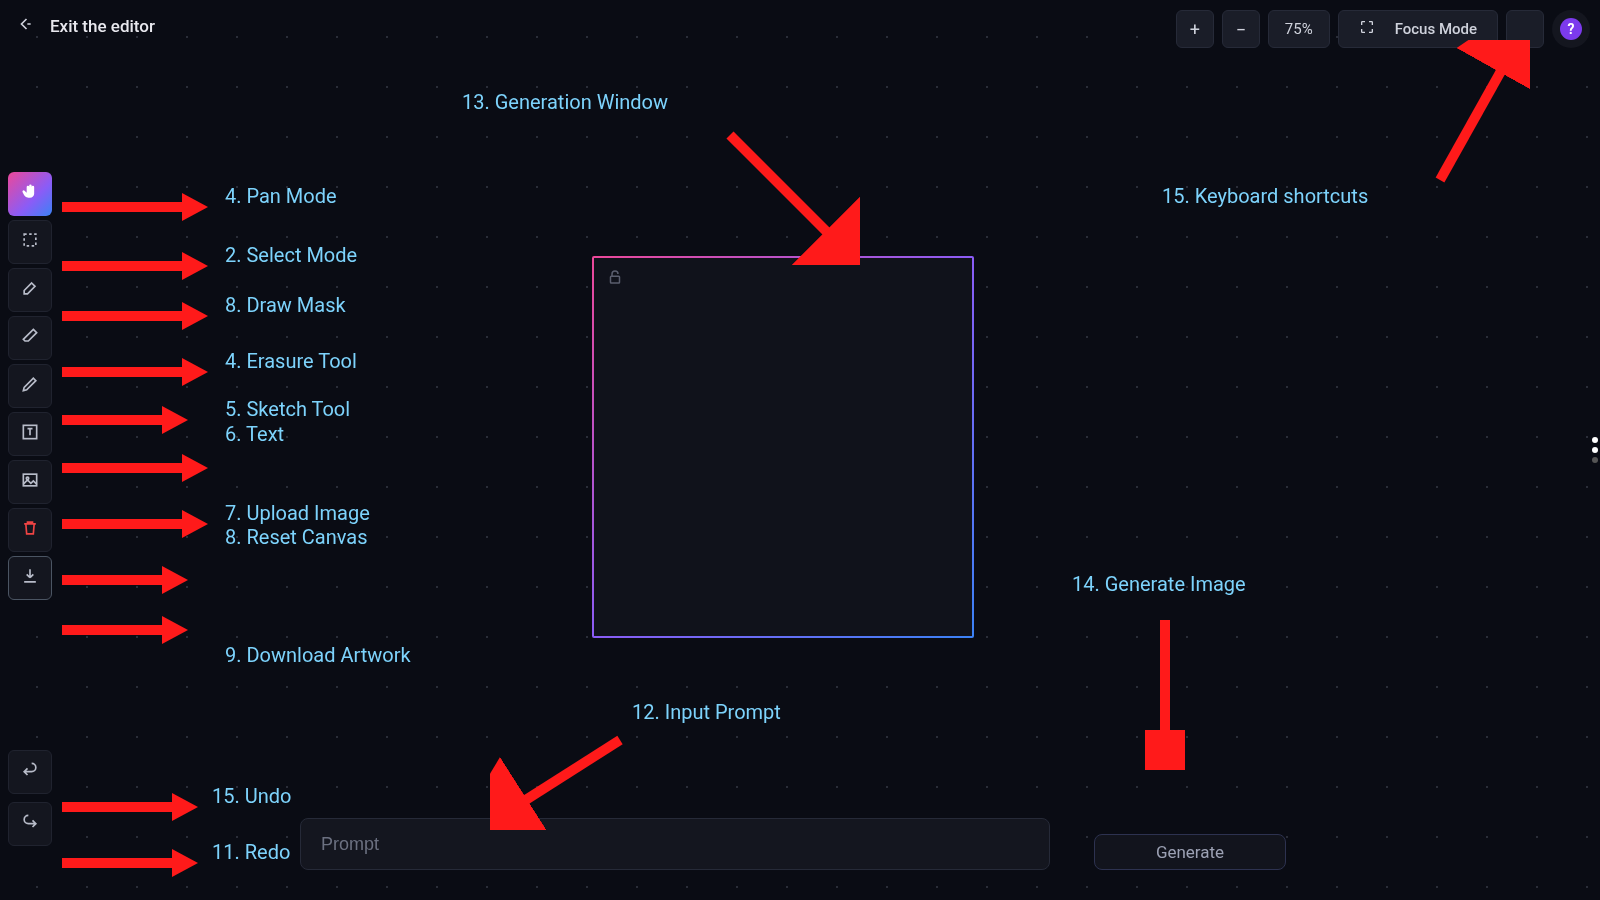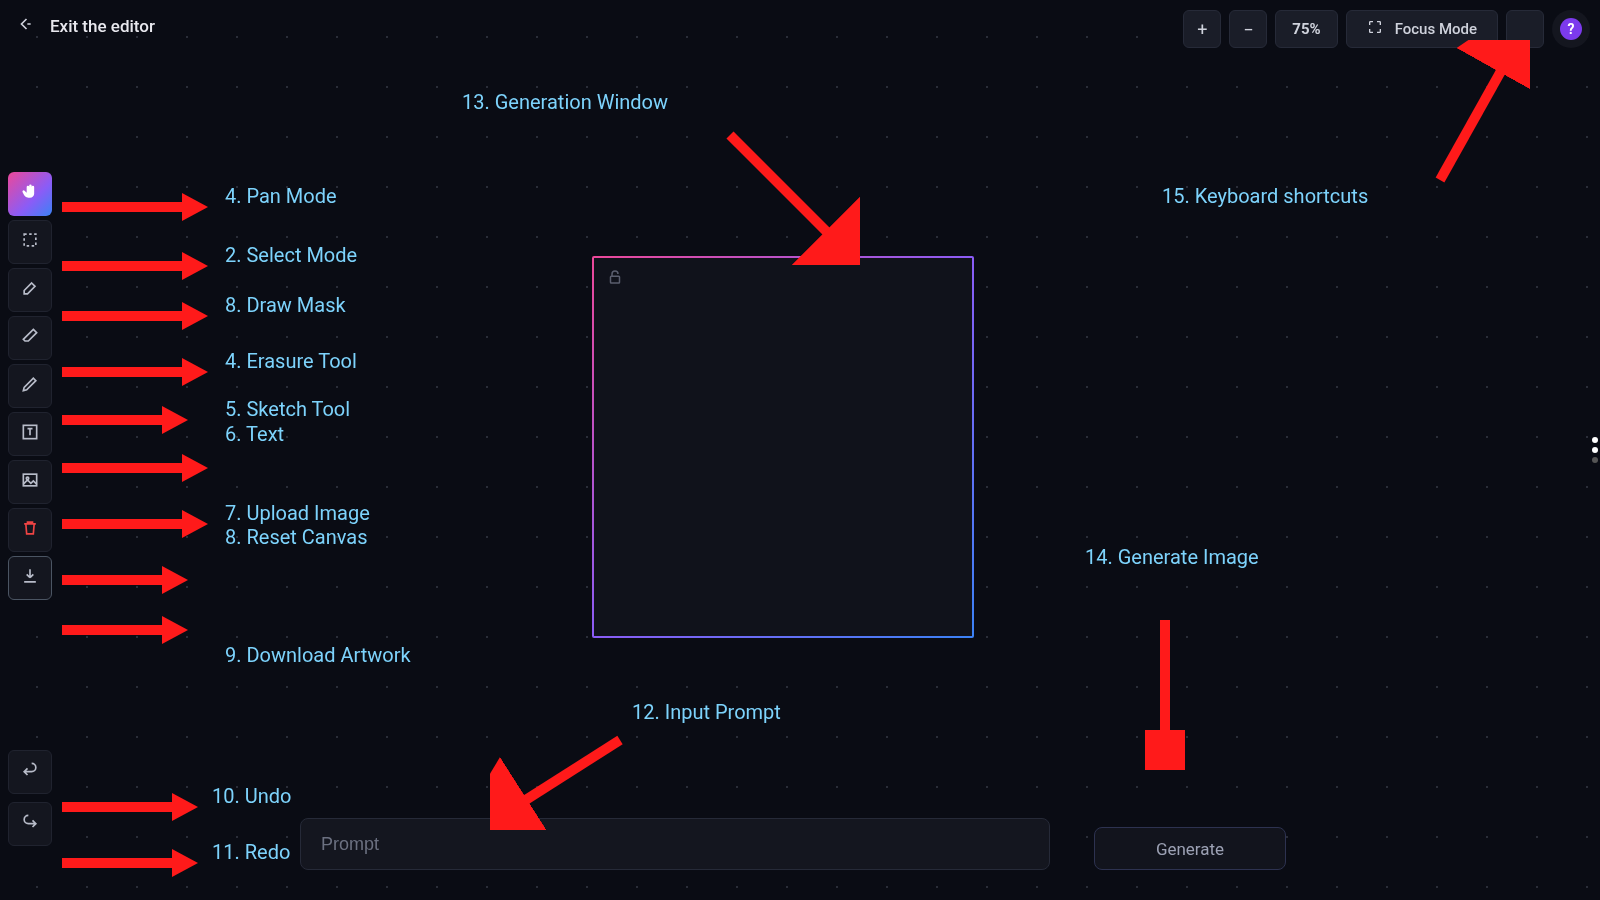--- a/index.html
+++ b/index.html
@@ -27,22 +27,22 @@
     position: absolute; top: 10px; right: 10px;
     display: flex; align-items: center; gap: 8px;
   }
   .tbtn {
     height: 38px; min-width: 38px;
     background: #1a1d28; border: 1px solid #262a38;
     border-radius: 6px; display: flex; align-items: center; justify-content: center;
     color: #cfd2dc; font-size: 18px; cursor: pointer;
     padding: 0 10px;
   }
-  .tbtn.txt { font-size: 15px; font-weight: 700; padding: 0 16px; }
-  .focus-btn { display: flex; gap: 12px; align-items: center; padding: 6px 20px; font-size: 15px; font-weight: 500; }
+  .tbtn.txt { font-size: 15px; font-weight: 400; padding: 0 16px; }
+  .focus-btn { display: flex; gap: 20px; align-items: center; padding: 6px 20px; font-size: 15px; font-weight: 500; }
   .focus-btn svg { width: 16px; height: 16px; }
   .help-badge {
     width: 38px; height: 38px; border-radius: 50%;
     background: #14161f; display: flex; align-items: center; justify-content: center;
   }
   .help-inner {
     width: 22px; height: 22px; border-radius: 50%;
     background: #7c3aed; color: #fff; font-size: 14px; font-weight: 700;
     display: flex; align-items: center; justify-content: center;
   }
@@ -100,21 +100,21 @@
     color: #fff; font-size: 18px;
   }
   .prompt-bar input::placeholder { color: #6b7080; }
 
   .gen-area {
     position: absolute; right: 314px; bottom: 30px;
     display: flex; flex-direction: column; align-items: center; gap: 8px;
   }
   .gen-status { font-size: 13px; color: #8a8e9c; text-align: center; line-height: 1.5; }
   .gen-btn {
-    width: 192px; height: 43px;
+    width: 192px; height: 36px;
     background: #12141d; border: 1px solid #2d3250; border-radius: 8px;
     display: flex; align-items: center; justify-content: center;
     font-size: 17px; color: #9ca1b4; cursor: pointer;
   }
 
   
   .arrow {
     position: absolute;
     display: flex; align-items: center;
   }
@@ -326,21 +326,21 @@
 
 <div class="label" style="left:225px; top:184px;">4.  Pan Mode</div>
 <div class="label" style="left:225px; top:243px;">2.  Select Mode</div>
 <div class="label" style="left:225px; top:293px;">8.  Draw Mask</div>
 <div class="label" style="left:225px; top:349px;">4.  Erasure Tool</div>
 <div class="label" style="left:225px; top:397px;">5.  Sketch Tool</div>
 <div class="label" style="left:225px; top:422px;">6.  Text</div>
 <div class="label" style="left:225px; top:501px;">7.  Upload Image</div>
 <div class="label" style="left:225px; top:525px;">8.  Reset Canvas</div>
 <div class="label" style="left:225px; top:643px;">9.  Download Artwork</div>
-<div class="label" style="left:212px; top:784px;">10.  Undo</div>
+<div class="label" style="left:212px; top:784px;">15.  Undo</div>
 <div class="label" style="left:212px; top:840px;">11.  Redo</div>
 
 <div class="label" style="left:632px; top:700px;">12. Input Prompt</div>
 <svg class="diag-arrow" style="left:490px; top:730px; width:140px; height:100px;">
   <defs>
       <marker id="ah12" markerWidth="10" markerHeight="10" refX="2" refY="5" orient="auto">
         <polygon points="0,0 10,5 0,10" fill="#ff1a1a"></polygon>
       </marker>
     </defs>
   <line x1="130" y1="10" x2="20" y2="80" stroke="#ff1a1a" stroke-width="10" marker-end="url(#ah12)"></line>
@@ -349,21 +349,21 @@
 <div class="label" style="left:462px; top:90px;">13. Generation Window</div>
 <svg class="diag-arrow" style="left:710px; top:125px; width:150px; height:140px;">
   <defs>
       <marker id="ah13" markerWidth="10" markerHeight="10" refX="2" refY="5" orient="auto">
         <polygon points="0,0 10,5 0,10" fill="#ff1a1a"></polygon>
       </marker>
     </defs>
   <line x1="20" y1="10" x2="130" y2="120" stroke="#ff1a1a" stroke-width="10" marker-end="url(#ah13)"></line>
 </svg>
 
-<div class="label" style="left:1072px; top:545px;margin-left:13px;">14. Generate Image</div>
+<div class="label" style="left:1072px; top:572px;">14. Generate Image</div>
 <svg class="diag-arrow" style="left:1145px; top:610px; width:40px; height:160px;">
   <defs>
       <marker id="ah14" markerWidth="10" markerHeight="10" refX="2" refY="5" orient="auto">
         <polygon points="0,0 10,5 0,10" fill="#ff1a1a"></polygon>
       </marker>
     </defs>
   <line x1="20" y1="10" x2="20" y2="140" stroke="#ff1a1a" stroke-width="10" marker-end="url(#ah14)"></line>
 </svg>
 
 <div class="label" style="left:1162px; top:184px;">15. Keyboard shortcuts</div>

